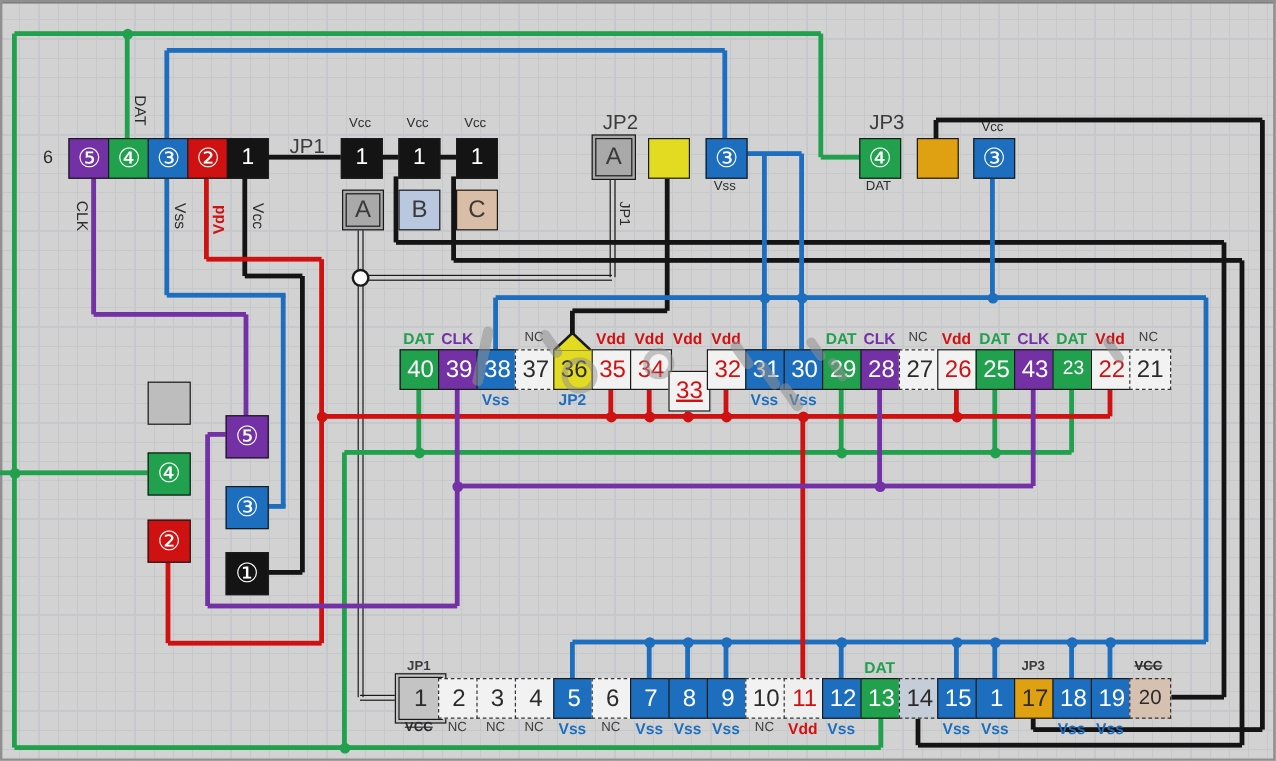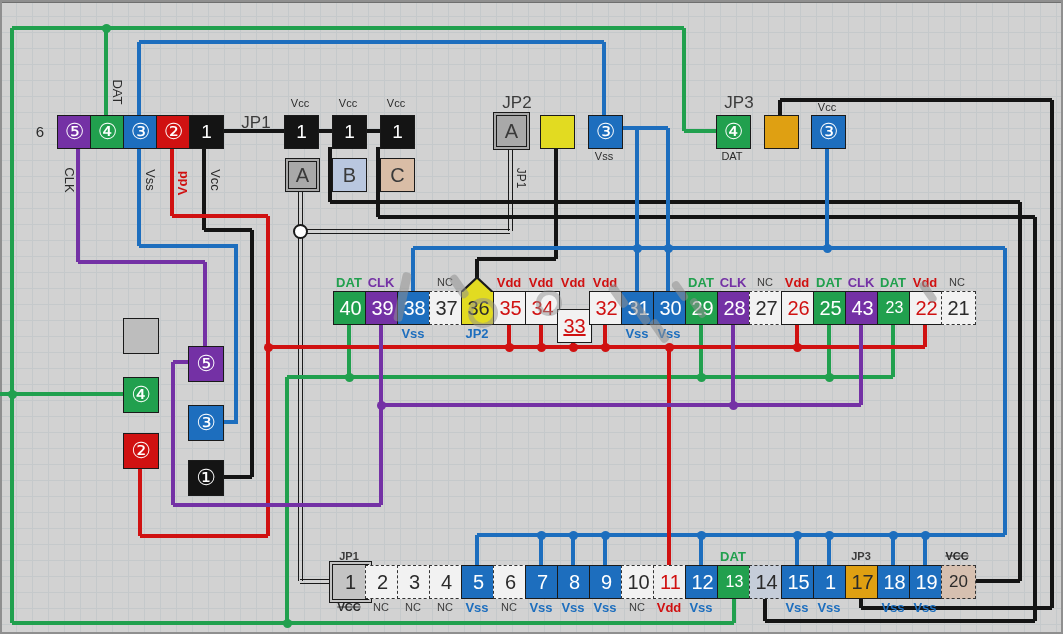--- a/index.html
+++ b/index.html
@@ -231,21 +231,21 @@
     <div class="sq" style="left: 557px; top: 565px; width: 33px; height: 32px; background: rgb(29, 110, 190); font-size: 20px; color: rgb(255, 255, 255);">8</div>
     <div class="lbl" style="left: 573px; top: 607px; font-size: 13px; font-weight: 700; color: rgb(29, 110, 190);">Vss</div>
     <div class="sq" style="left: 589px; top: 565px; width: 33px; height: 32px; background: rgb(29, 110, 190); font-size: 20px; color: rgb(255, 255, 255);">9</div>
     <div class="lbl" style="left: 605px; top: 607px; font-size: 13px; font-weight: 700; color: rgb(29, 110, 190);">Vss</div>
     <div class="sq ncx dash" style="left: 621px; top: 565px; width: 33px; height: 32px; background: rgb(242, 242, 242); font-size: 20px; color: rgb(43, 43, 43);">10</div>
     <div class="lbl" style="left: 637px; top: 607px; font-size: 11px; font-weight: 400; color: rgb(60, 60, 60);">NC</div>
     <div class="sq dash" style="left: 653px; top: 565px; width: 33px; height: 32px; background: rgb(239, 239, 239); font-size: 20px; color: rgb(208, 17, 17);">11</div>
     <div class="lbl" style="left: 669px; top: 607px; font-size: 13px; font-weight: 700; color: rgb(208, 17, 17);">Vdd</div>
     <div class="sq" style="left: 685px; top: 565px; width: 33px; height: 32px; background: rgb(29, 110, 190); font-size: 20px; color: rgb(255, 255, 255);">12</div>
     <div class="lbl" style="left: 701px; top: 607px; font-size: 13px; font-weight: 700; color: rgb(29, 110, 190);">Vss</div>
-    <div class="sq" style="left: 717px; top: 565px; width: 33px; height: 32px; background: rgb(33, 160, 78); font-size: 16px; color: rgb(255, 255, 255); text-align: right;">13</div>
+    <div class="sq" style="left: 717px; top: 565px; width: 33px; height: 32px; background: rgb(33, 160, 78); font-size: 20px; color: rgb(255, 255, 255); text-align: right;">13</div>
     <div class="lbl" style="left: 733px; top: 556px; font-size: 13px; font-weight: 700; color: rgb(33, 160, 78);">DAT</div>
     <div class="sq dash" style="left: 749px; top: 565px; width: 33px; height: 32px; background: rgb(197, 205, 217); font-size: 20px; color: rgb(43, 43, 43);">14</div>
     <div class="sq" style="left: 781px; top: 565px; width: 33px; height: 32px; background: rgb(29, 110, 190); font-size: 20px; color: rgb(255, 255, 255);">15</div>
     <div class="lbl" style="left: 797px; top: 607px; font-size: 13px; font-weight: 700; color: rgb(29, 110, 190);">Vss</div>
     <div class="sq" style="left: 813px; top: 565px; width: 33px; height: 32px; background: rgb(29, 110, 190); font-size: 20px; color: rgb(255, 255, 255);">1</div>
     <div class="lbl" style="left: 829px; top: 607px; font-size: 13px; font-weight: 700; color: rgb(29, 110, 190);">Vss</div>
     <div class="sq" style="left: 845px; top: 565px; width: 33px; height: 32px; background: rgb(223, 160, 18); font-size: 20px; color: rgb(43, 43, 43);">17</div>
     <div class="lbl" style="left: 861px; top: 556px; font-size: 11px; font-weight: 700; color: rgb(60, 60, 60);">JP3</div>
     <div class="sq" style="left: 877px; top: 565px; width: 33px; height: 32px; background: rgb(29, 110, 190); font-size: 20px; color: rgb(255, 255, 255);">18</div>
     <div class="lbl" style="left: 893px; top: 607px; font-size: 13px; font-weight: 700; color: rgb(29, 110, 190);">Vss</div>

